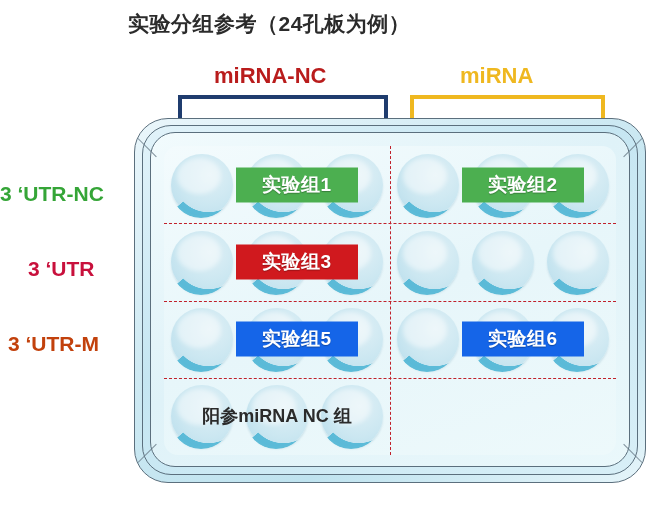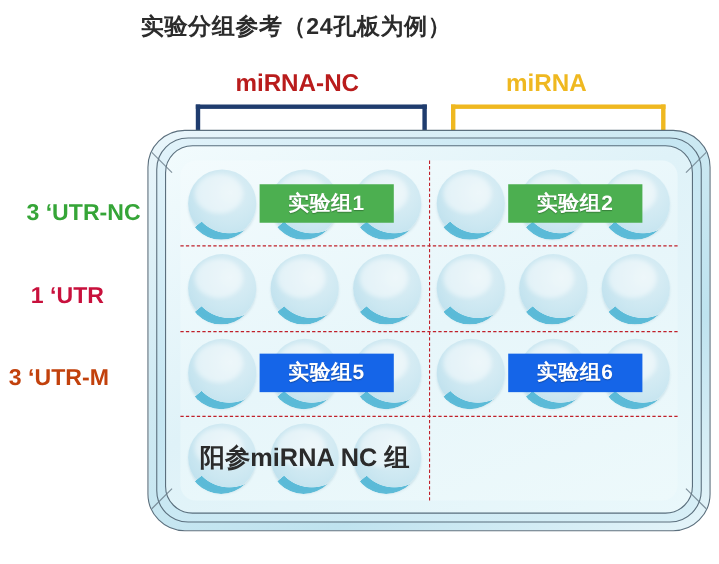--- a/index.html
+++ b/index.html
@@ -31,21 +31,21 @@
 
   #bracket-nc{left:178px;top:95px;width:210px;height:30px;}
   #bracket-nc .bar,#bracket-nc .leg{background:#1F3C6E;}
   #bracket-mi{left:410px;top:95px;width:195px;height:30px;}
   #bracket-mi .bar,#bracket-mi .leg{background:#EFB820;}
 
   
   .row-label{
     position:absolute;font-size:21px;font-weight:bold;white-space:nowrap;
   }
-  #row-label-0{left:0px;  top:182px;color:#35A537;padding-left:24px;}
+  #row-label-0{left:0px;  top:182px;color:#35A537;}
   #row-label-1{left:28px; top:257px;color:#C8103C;}
   #row-label-2{left:8px;  top:332px;color:#3B7DD8;}
 
   
   #plate{
     position:absolute;left:134px;top:118px;width:512px;height:365px;
   }
   .shell{
     position:absolute;border-radius:34px;
     border:1px solid #5b6f7d;
@@ -108,21 +108,21 @@
     z-index:4;
   }
   .chip.green{background:#4CAF50;}
   .chip.red{background:#D0191E;}
   .chip.blue{background:#1565E8;}
   .chip.left{left:72px;}
   .chip.right{left:72px;}
 
   .plain-label{
     position:absolute;top:50%;transform:translateY(-50%);
-    font-size:23px;font-weight:bold;color:#2b2b2b;white-space:nowrap;
+    font-size:18px;font-weight:bold;color:#2b2b2b;white-space:nowrap;
     z-index:4;width:100%;text-align:center;left:0;
   }
 </style>
 </head>
 <body>
 
 <div id="title">实验分组参考（24孔板为例）</div>
 
 <div class="grp-label" id="grp-nc-label" style="color: #b91c1c;">miRNA-NC</div>
 <div class="bracket" id="bracket-nc">
@@ -132,21 +132,21 @@
 </div>
 
 <div class="grp-label" id="grp-mi-label" style="color: rgb(239, 184, 32);">miRNA</div>
 <div class="bracket" id="bracket-mi">
   <div class="bar" style="background: rgb(239, 184, 32);"></div>
   <div class="leg l" style="background: rgb(239, 184, 32);"></div>
   <div class="leg r" style="background: rgb(239, 184, 32);"></div>
 </div>
 
 <div class="row-label" id="row-label-0" style="color: rgb(53, 165, 55);">3 ‘UTR-NC</div>
-<div class="row-label" id="row-label-1" style="color: rgb(200, 16, 60);">1 ‘UTR</div>
+<div class="row-label" id="row-label-1" style="color: rgb(200, 16, 60);">3 ‘UTR</div>
 <div class="row-label" id="row-label-2" style="color: #c2410c;">3 ‘UTR-M</div>
 
 <div id="plate">
   <div class="shell" id="shell-1"></div>
   <div class="shell" id="shell-2"></div>
   <div class="shell" id="shell-3"></div>
 
   <div class="diag" id="d-tl"></div>
   <div class="diag" id="d-tr"></div>
   <div class="diag" id="d-bl"></div>
@@ -168,20 +168,21 @@
           <div class="well"></div>
         </div>
         <div class="chip green right">实验组2</div>
       </div>
       <div class="cell" style="left: 0px; top: 77.25px; width: 226px; height: 77.25px;">
         <div class="wells">
           <div class="well"></div>
           <div class="well"></div>
           <div class="well"></div>
         </div>
+        <div class="chip red left">实验组3</div>
       </div>
       <div class="cell" style="left: 226px; top: 77.25px; width: 226px; height: 77.25px;">
         <div class="wells">
           <div class="well"></div>
           <div class="well"></div>
           <div class="well"></div>
         </div>
       </div>
       <div class="cell" style="left: 0px; top: 154.5px; width: 226px; height: 77.25px;">
         <div class="wells">

